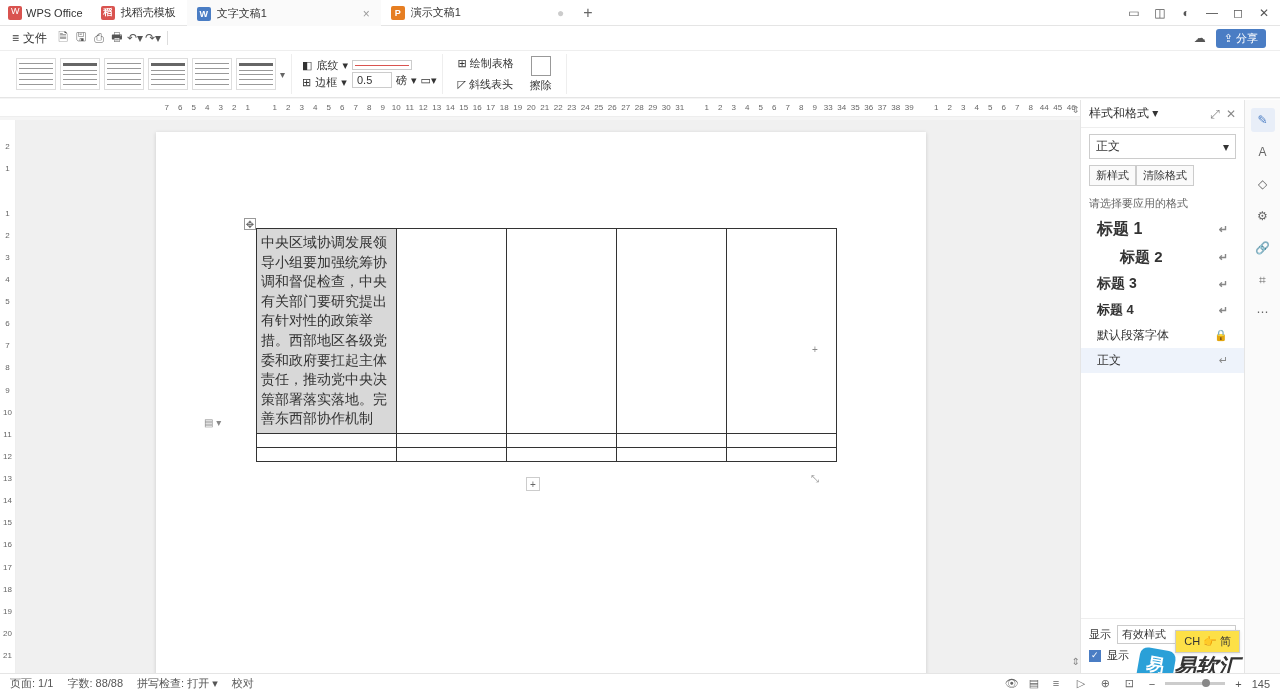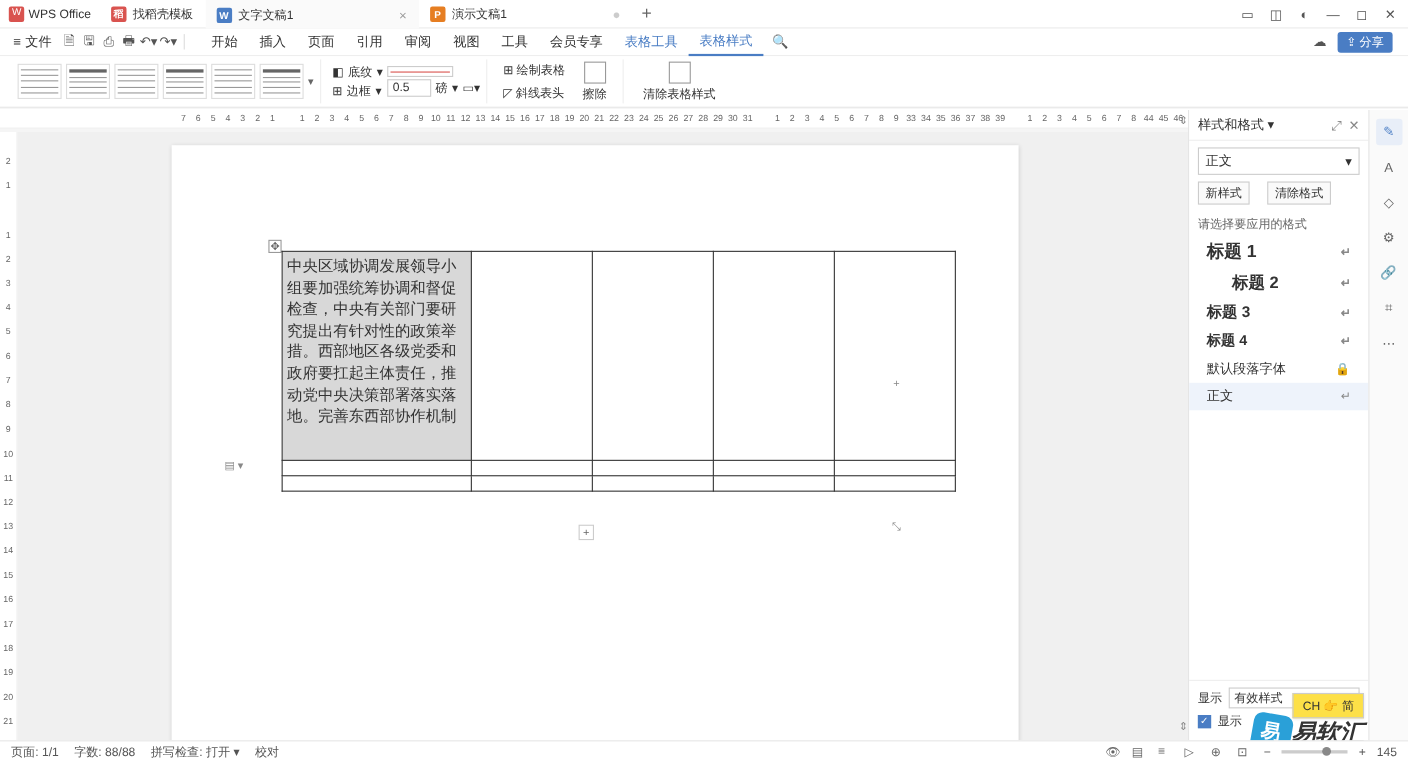--- a/index.html
+++ b/index.html
@@ -53,37 +53,37 @@
 .ruler-h-content { display:flex; gap:0;}
 .ruler-h .tick { width:13.5px; text-align:center; }
 .ruler-v { position:absolute; left:0; top:120px; width:16px; bottom:20px; background:#fff; font-size:8px; color:#666; display:flex; flex-direction:column; align-items:center; border-right:1px solid #eee;}
 .ruler-v .tick { height:27px; }
 
 
 .doc-area { position:absolute; left:16px; right:36px; top:120px; bottom:20px; background:#f0f0f0; overflow:hidden; }
 .page { position:absolute; left:140px; top:12px; width:770px; height:560px; background:#fff; box-shadow:0 1px 4px rgba(0,0,0,0.15);}
 .doc-table { position:absolute; left:100px; top:96px; border-collapse:collapse; }
 .doc-table td { border:1px solid #333; width:110px; height:14px; vertical-align:top; padding:4px; font-size:14px; font-family: SimSun, serif; line-height:1.4;}
-.doc-table td.content-cell { width:172px; background:#d8d8d8; }
+.doc-table td.content-cell { width:140px; background:#d8d8d8; }
 .doc-table tr.body-row td { height:190px;}
 .table-handle { position:absolute; left:88px; top:86px; width:12px; height:12px; border:1px solid #999; display:flex; align-items:center; justify-content:center; font-size:10px; color:#666; background:#fff;}
 .para-handle { position:absolute; left:48px; top:285px; display:flex; align-items:center; gap:2px; color:#888; font-size:10px;}
 .add-row { position:absolute; left:370px; top:345px; width:14px; height:14px; border:1px solid #ccc; background:#fff; display:flex; align-items:center; justify-content:center; font-size:10px; color:#666;}
 .resize-handle { position:absolute; width:10px; height:10px; display:flex; align-items:center; justify-content:center; color:#888; font-size:10px;}
 
 
 .vtoolbar { position:absolute; right:0; top:100px; width:36px; bottom:20px; background:#fafafa; border-left:1px solid #e5e5e5; display:flex; flex-direction:column; align-items:center; gap:8px; padding-top:8px;}
 .vtool-btn { width:24px; height:24px; display:flex; align-items:center; justify-content:center; color:#666; border-radius:3px;}
 .vtool-btn.active { background:#e8eef8; color:#4a7dc4;}
 
 .style-pane { position:absolute; right:36px; top:100px; width:164px; bottom:20px; background:#fff; border-left:1px solid #e5e5e5; display:flex; flex-direction:column; }
 .pane-header { height:28px; display:flex; align-items:center; justify-content:space-between; padding:0 8px; font-size:12px; border-bottom:1px solid #eee;}
 .pane-header-ctl { display:flex; gap:6px; color:#888;}
 .style-current { margin:6px 8px; border:1px solid #ccc; padding:3px 6px; font-size:12px; display:flex; justify-content:space-between; align-items:center;}
-.style-row-actions { display:flex; gap:16px; padding:0 8px 6px;}
+.style-row-actions { display:flex; gap:0; padding:0 8px 6px;}
 .style-action-btn { border:1px solid #ccc; padding:2px 6px; font-size:11px; background:#fafafa;}
 .pane-hint { padding:4px 8px; font-size:11px; color:#666;}
 .style-list { flex:1; overflow:auto; }
 .style-item { display:flex; align-items:center; justify-content:space-between; padding:4px 16px; font-size:12px;}
 .style-item.h1 { font-size:16px; font-weight:bold;}
 .style-item.h2 { font-size:15px; font-weight:bold;margin-left:23px;}
 .style-item.h3 { font-size:14px; font-weight:bold;}
 .style-item.h4 { font-size:13px; font-weight:bold;}
 .style-item.selected { background:#eef3fb;}
 .return-sym { color:#888; font-size:11px;}
@@ -148,33 +148,20 @@
     <span>≡</span>
     <span>文件</span>
   </div>
   <span class="menu-icon">🗎</span>
   <span class="menu-icon">🖫</span>
   <span class="menu-icon">⎙</span>
   <span class="menu-icon">🖶</span>
   <span class="menu-icon">↶▾</span>
   <span class="menu-icon">↷▾</span>
   <span class="menu-divider"></span>
-  <div class="menu-tabs">
-    <div class="menu-tab">开始</div>
-    <div class="menu-tab">插入</div>
-    <div class="menu-tab">页面</div>
-    <div class="menu-tab">引用</div>
-    <div class="menu-tab">审阅</div>
-    <div class="menu-tab">视图</div>
-    <div class="menu-tab">工具</div>
-    <div class="menu-tab">会员专享</div>
-    <div class="menu-tab highlight">表格工具</div>
-    <div class="menu-tab context-active">表格样式</div>
-    <span class="menu-icon" style="margin-left:8px">🔍</span>
-  </div>
   <div class="menubar-right">
     <span class="menu-icon">☁</span>
     <div class="share-btn">
         <span>⇪</span>
         <span>分享</span>
       </div>
   </div>
 </div>
 
 <div class="ribbon">
@@ -255,26 +242,20 @@
           <span>绘制表格</span>
         </div>
       <div class="ribbon-btn">
           <span>◸</span>
           <span>斜线表头</span>
         </div>
     </div>
     <div class="ribbon-big">
       <div class="ribbon-big-icon"></div>
       <span>擦除</span>
-    </div>
-  </div>
-  <div class="ribbon-group" style="border-right:none">
-    <div class="ribbon-big">
-      <div class="ribbon-big-icon"></div>
-      <span>清除表格样式</span>
     </div>
   </div>
 </div>
 
 <div class="ruler-h">
   <div class="ruler-h-content" id="ruler-h-ticks">
       <span class="tick">7</span>
       <span class="tick">6</span>
       <span class="tick">5</span>
       <span class="tick">4</span>

